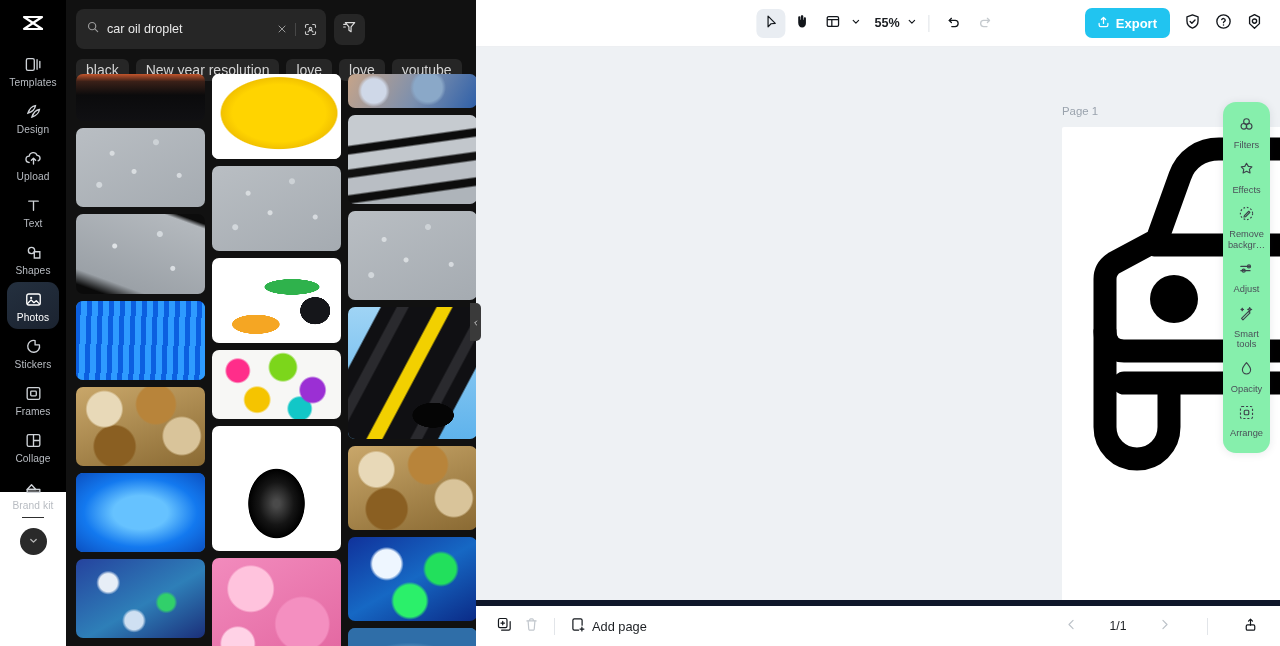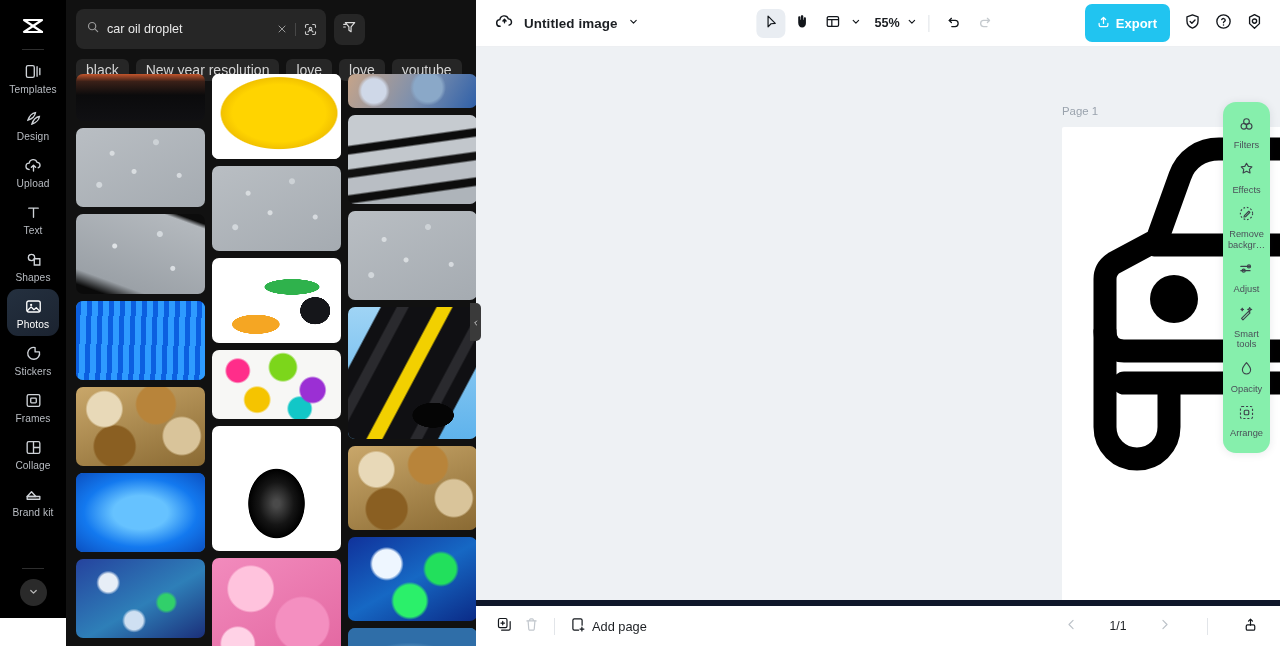--- a/index.html
+++ b/index.html
@@ -6,21 +6,21 @@
   html, body {
     width: 1280px; height: 646px;
     font-family: "Liberation Sans", sans-serif;
     overflow: hidden;
     background: #ffffff;
   }
   #app { position: relative; width: 1280px; height: 646px; display: flex; }
 
   
   .rail {
-    width: 66px; height: 618px; background: #000000;
+    width: 66px; height: 492px; background: #000000;
     display: flex; flex-direction: column; align-items: center;
     flex: 0 0 66px; position: relative; z-index: 5;
   }
   .rail-logo { margin-top: 10px; width: 34px; height: 34px;
     display: flex; align-items: center; justify-content: center; }
   .rail-div { width: 22px; height: 1px; background: #2e2e2e; margin: 5px 0 4px; }
   .rail-items { display: flex; flex-direction: column; align-items: center;
     width: 100%; gap: 0px; }
   .rail-item {
     width: 52px; min-height: 47px; border-radius: 11px;
@@ -108,21 +108,21 @@
   }
   .tool-btn {
     width: 29px; height: 29px; border-radius: 7px;
     display: flex; align-items: center; justify-content: center; cursor: pointer;
   }
   .tool-btn.sel { background: #e9edf2; }
   .tb-sep { width: 1px; height: 17px; background: #dfe2e6; margin: 0 8px; }
   .zoom-val { font-size: 12.6px; color: #1c1f23; font-weight: bold; }
   .tb-right { margin-left: auto; display: flex; align-items: center; gap: 5px; }
   .export-btn {
-    background: #21c4f0; color: #ffffff; height: 38px; border-radius: 7px;
+    background: #21c4f0; color: #ffffff; height: 30px; border-radius: 7px;
     display: flex; align-items: center; gap: 5px; padding: 0 13px 0 11px;
     font-size: 13px; font-weight: bold; cursor: pointer; margin-right: 4px;
   }
   .icon-btn { width: 26px; height: 26px; display: flex; align-items: center;
     justify-content: center; cursor: pointer; }
 
   .stage {
     flex: 1; background: #eef1f4; position: relative; overflow: hidden;
   }
   .page-head {
@@ -409,32 +409,20 @@
   <div class="collapse-handle">
     <span>
       <svg width="8" height="8" viewBox="0 0 24 24" fill="none" stroke="#c9c9c9" stroke-width="3">
         <path d="M14 6l-6 6 6 6" stroke-linecap="round" stroke-linejoin="round"></path>
       </svg></span>
   </div>
 
   <div class="main">
 
     <div class="topbar">
-      <div class="tb-left">
-        <span>
-          <svg width="21" height="21" viewBox="0 0 24 24" fill="none" stroke="#12161b" stroke-width="1.6">
-            <path d="M7 17.5a3.8 3.8 0 01-.3-7.6A5 5 0 0116.4 9a3.6 3.6 0 01.8 7.1" stroke-linecap="round"></path>
-            <path d="M12 9.5v4M10.2 11.3L12 9.5l1.8 1.8" stroke-linecap="round" stroke-linejoin="round"></path>
-          </svg></span>
-        <span class="doc-title">Untitled image</span>
-        <span>
-          <svg width="13" height="13" viewBox="0 0 24 24" fill="none" stroke="#12161b" stroke-width="2.1">
-            <path d="M7 10l5 5 5-5" stroke-linecap="round" stroke-linejoin="round"></path>
-          </svg></span>
-      </div>
 
       <div class="tb-center">
         <div class="tool-btn sel">
           <span>
             <svg width="17" height="17" viewBox="0 0 24 24" fill="none" stroke="#12161b" stroke-width="1.7">
               <path d="M8 4.5v15l4.2-4.3 6-.6z" stroke-linejoin="round"></path>
             </svg></span>
         </div>
         <div class="tool-btn">
           <span>

